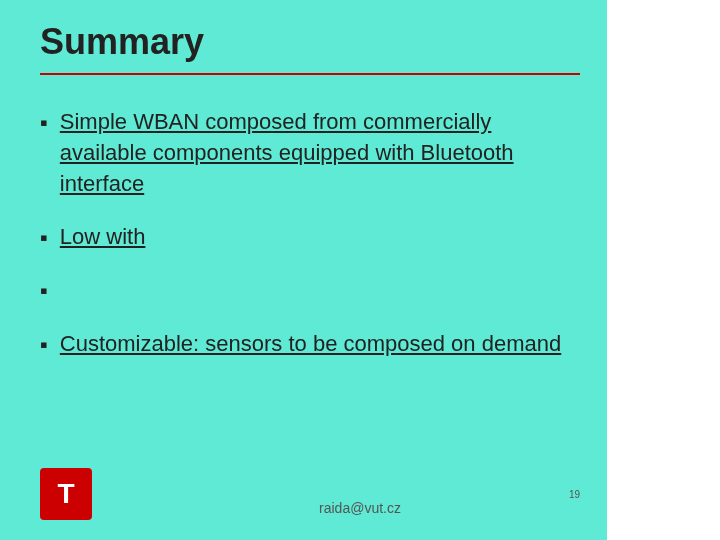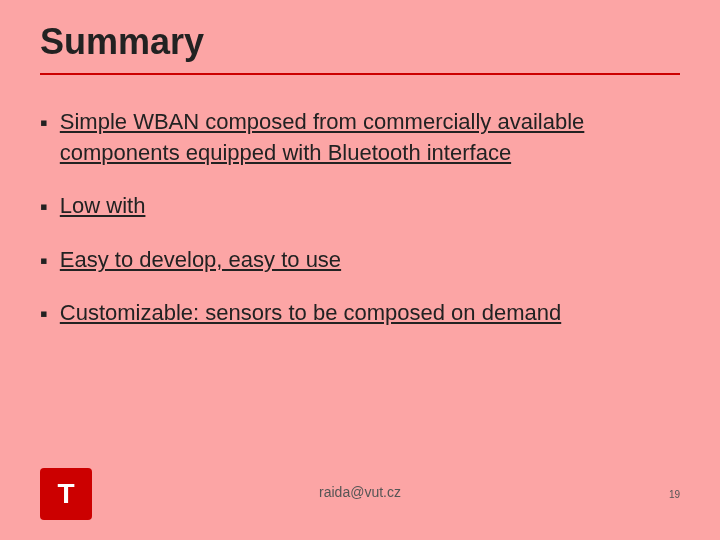--- a/index.html
+++ b/index.html
@@ -11,24 +11,24 @@
     body {
       width: 720px;
       height: 540px;
       background: #ffffff;
       font-family: 'Arial', sans-serif;
       overflow: hidden;
       position: relative;
     }
 
     .slide {
-      width: 720px;
+      width: 607px;
       height: 540px;
-      background: #fca5a5;
-      padding: 20px 40px 20px 40px;
+      background: #5eead4;
+      padding: 20px 27px 20px 40px;
       display: flex;
       flex-direction: column;
     }
 
     .title-section {
       margin-bottom: 8px;
     }
 
     .title {
       font-size: 36px;
@@ -102,21 +102,21 @@
       line-height: 1;
       font-family: Arial, sans-serif;
     }
 
     .footer-email {
       font-size: 14px;
       color: #555555;
       position: absolute;
       left: 50%;
       transform: translateX(-50%);
-      bottom: 40px;
+      bottom: 24px;
     }
 
     .footer-page {
       font-size: 10px;
       color: #555555;
       margin-left: auto;
     }
   </style>
 </head>
 <body>
@@ -132,21 +132,20 @@
     <li class="bullet-item">
       <span class="bullet-marker">▪</span>
       <span class="bullet-text">Simple WBAN composed from commercially available components equipped with Bluetooth interface</span>
     </li>
     <li class="bullet-item">
       <span class="bullet-marker">▪</span>
       <span class="bullet-text">Low with</span>
     </li>
     <li class="bullet-item">
       <span class="bullet-marker">▪</span>
-      <span class="bullet-text">Easy to develop, easy to use</span>
     </li>
     <li class="bullet-item">
       <span class="bullet-marker">▪</span>
       <span class="bullet-text">Customizable: sensors to be composed on demand</span>
     </li>
   </ul>
 
   <div class="footer">
     <div class="logo">
       <span class="logo-symbol">T</span>

